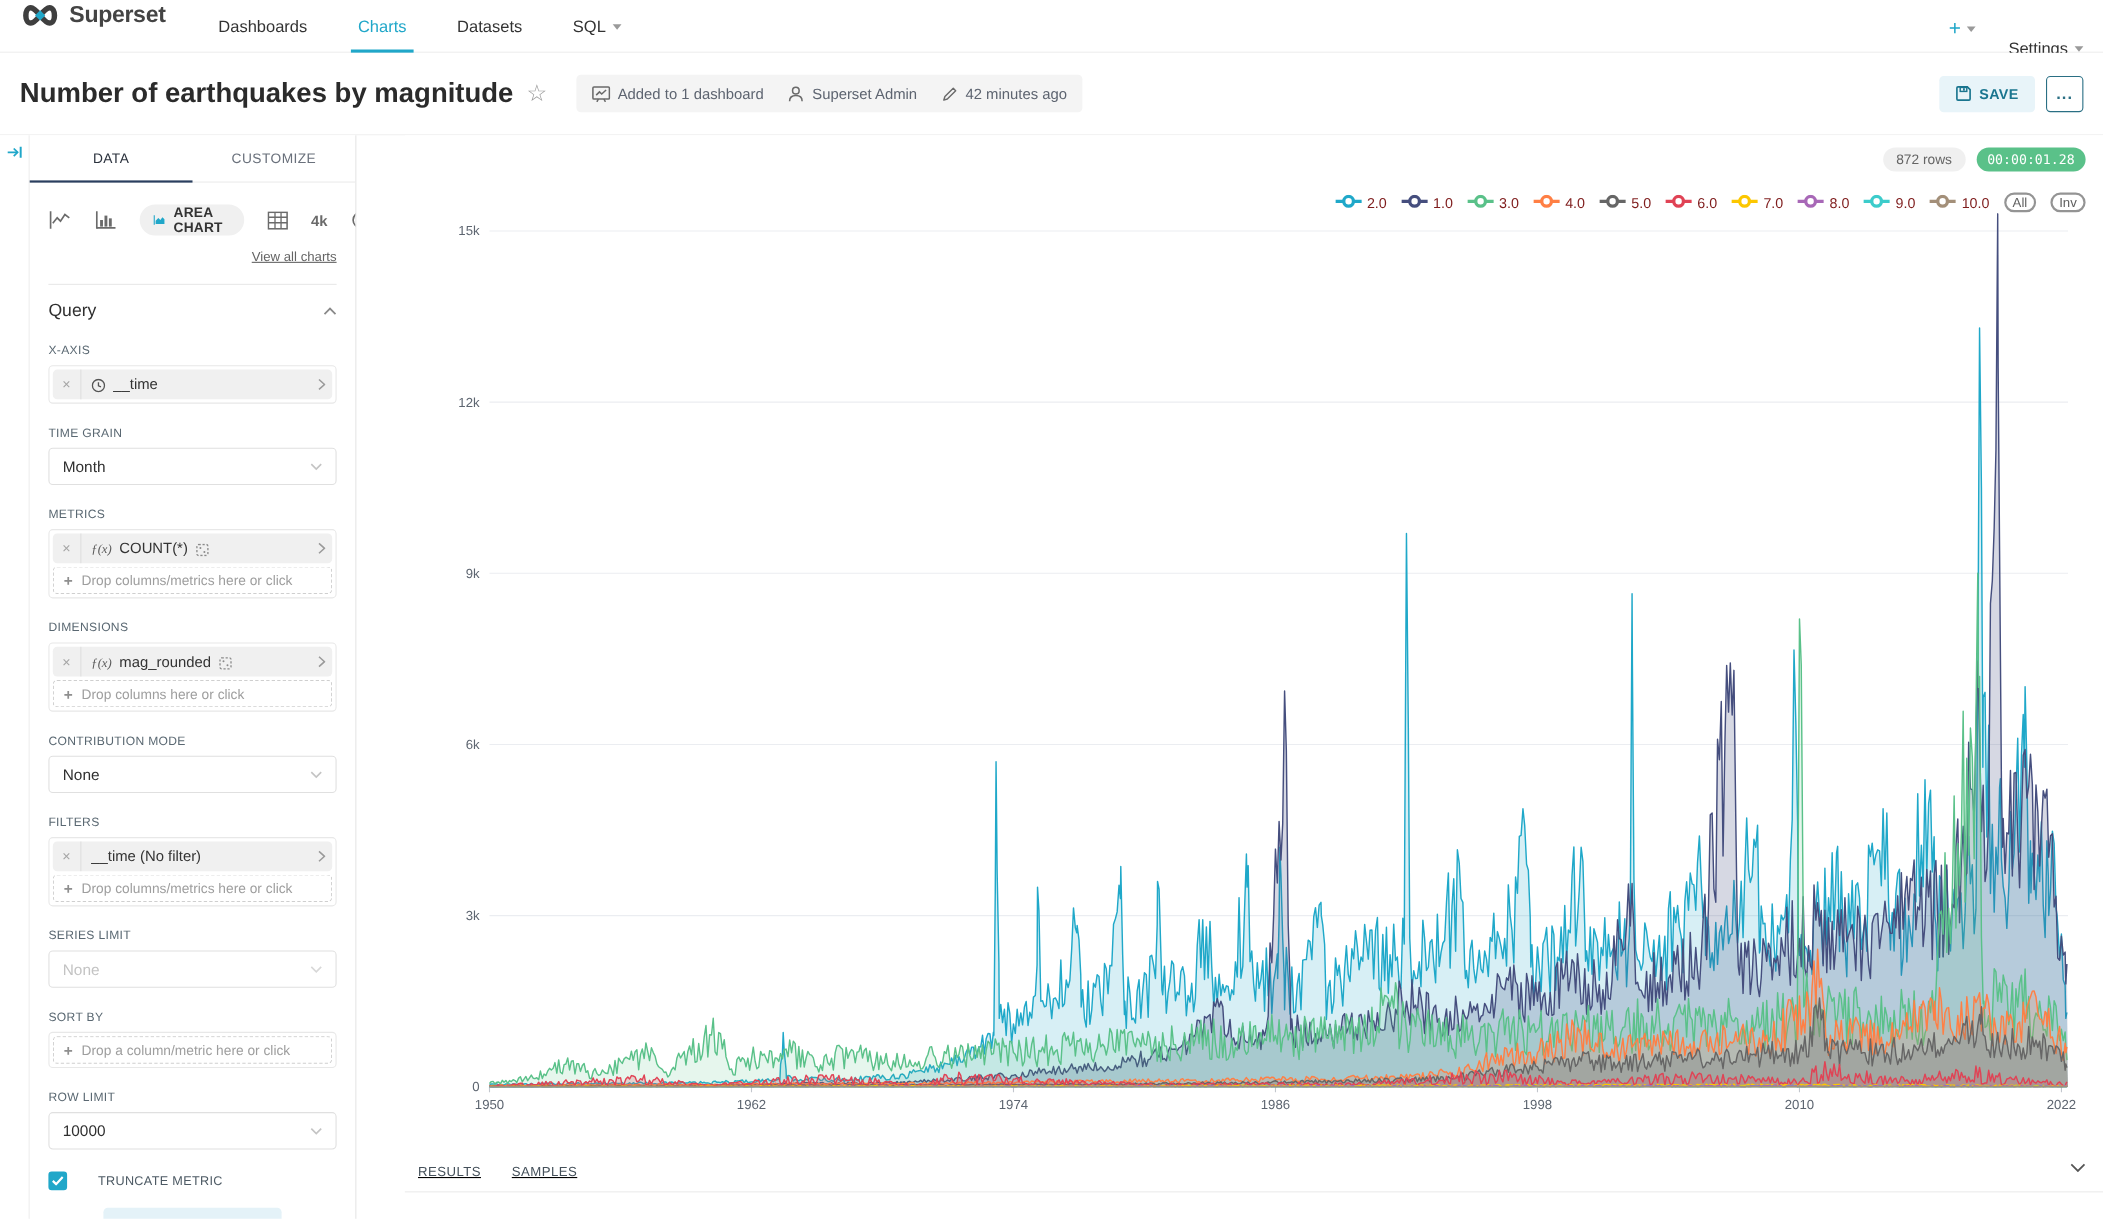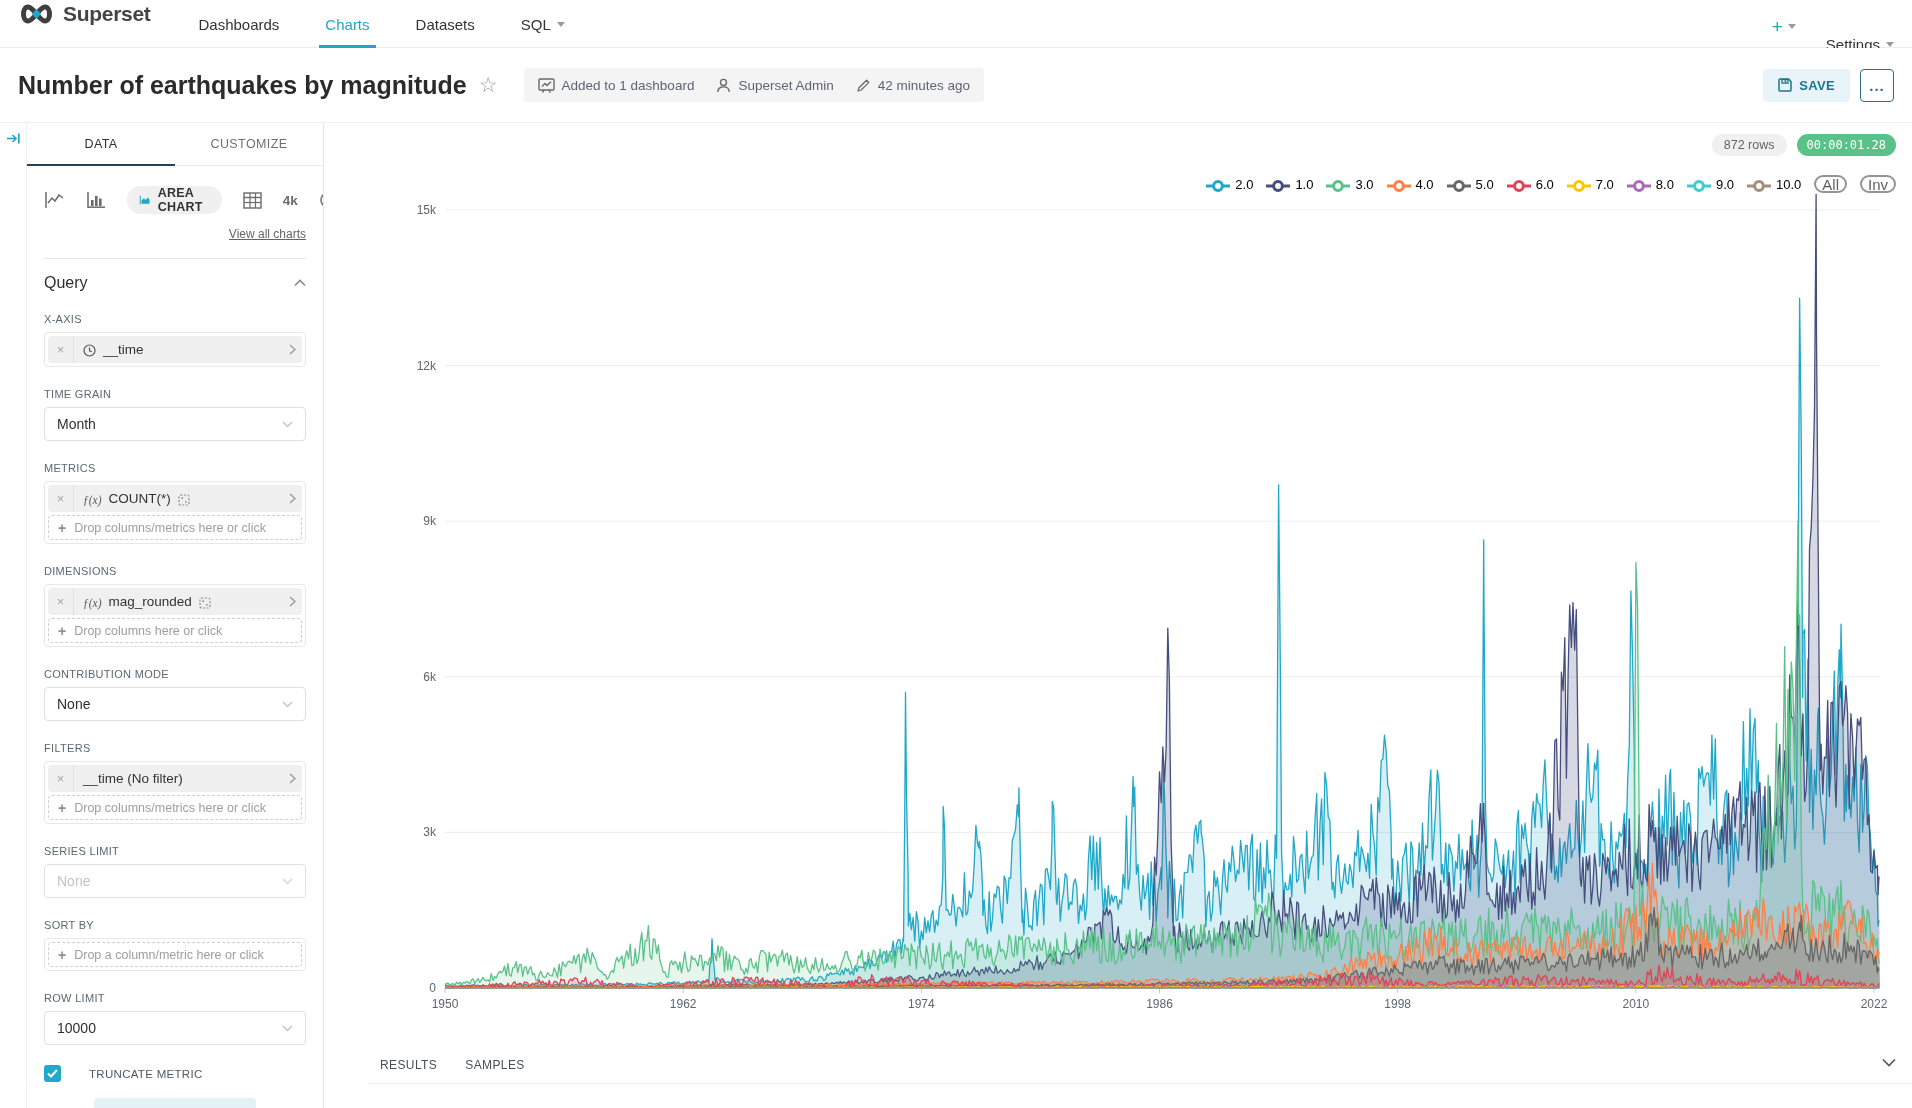--- a/index.html
+++ b/index.html
@@ -59,25 +59,25 @@
   .checkbox { width:17px; height:17px; border-radius:3px; background:#20A7C9; display:flex; align-items:center; justify-content:center; }
   .checkbox-label { font-size:11.5px; font-weight:500; letter-spacing:.3px; color:#4d5a64; }
   .update-row { margin-top:16px; display:flex; justify-content:center; }
   .update-btn { height:33px; background:#e4f2f8; color:#1d87a5; border:none; border-radius:4px; font-size:12.5px; font-weight:700; letter-spacing:.4px; padding:0 30px; cursor:pointer; font-family:inherit; }
 
   .chart-panel { position:absolute; left:368px; top:123px; right:0; bottom:0; background:#fff; }
   .badges { position:absolute; top:11px; right:16px; display:flex; gap:10px; z-index:3; }
   .rows-badge { background:#f0f0f0; color:#656565; border-radius:11px; height:22px; display:flex; align-items:center; padding:0 12px; font-size:12.5px; }
   .timer-badge { background:#5AC189; color:#fff; border-radius:11px; height:22px; display:flex; align-items:center; padding:0 10px; font-size:12px; font-family:"DejaVu Sans Mono", monospace; }
   .legend { position:absolute; top:52px; right:16px; display:flex; align-items:center; gap:13px; z-index:3; }
-  .legend-item { display:flex; align-items:flex-end; gap:5px; font-size:13px; color:#000000; cursor:pointer; }
-  .legend-pill { border:2px solid #949494; border-radius:10px; color:#5f5f5f; font-size:15px; font-weight:500; padding:0 6px; height:18px; display:flex; align-items:center; cursor:pointer; }
+  .legend-item { display:flex; align-items:flex-start; gap:5px; font-size:13px; color:#7f1d1d; cursor:pointer; }
+  .legend-pill { border:2px solid #949494; border-radius:10px; color:#5f5f5f; font-size:12px; font-weight:500; padding:0 6px; height:18px; display:flex; align-items:center; cursor:pointer; }
   #plot { position:absolute; left:0; top:0; }
   .results-bar { position:absolute; left:0; right:0; bottom:0; height:61px; background:#fff; }
-  .results-tabs { position:absolute; left:12px; top:11px; display:flex; gap:28px; }
+  .results-tabs { position:absolute; left:12px; top:11px; display:flex; gap:28px;text-decoration:underline; }
   .results-tab { font-size:12px; letter-spacing:.4px; color:#44505a; cursor:pointer; }
   .results-tab.dim { color:#44505a; }
   .results-divider { position:absolute; left:0; right:0; top:36px; border-top:1px solid #ececec; }
   .results-chevron { position:absolute; right:16px; top:6px; color:#555; cursor:pointer; }
 </style>
 </head>
 <body>
 
 <div class="navbar">
   <div class="brand">

